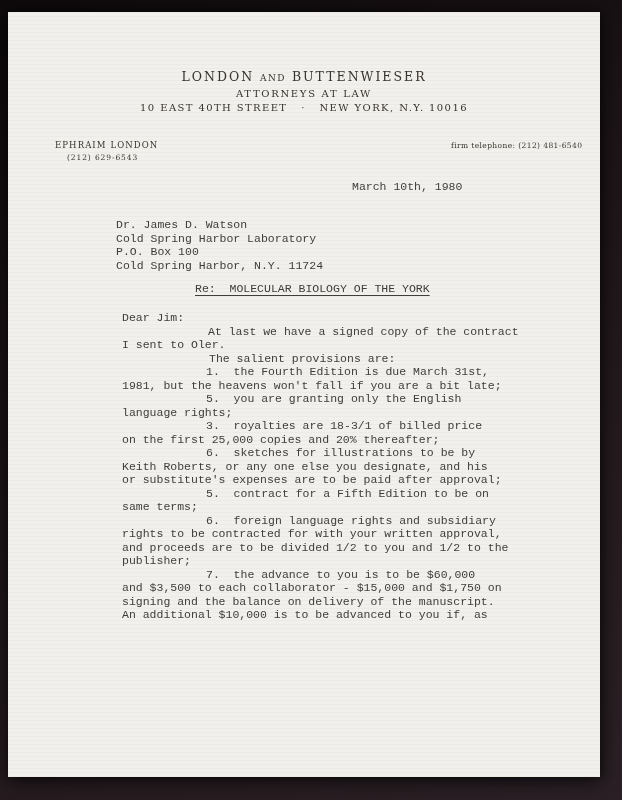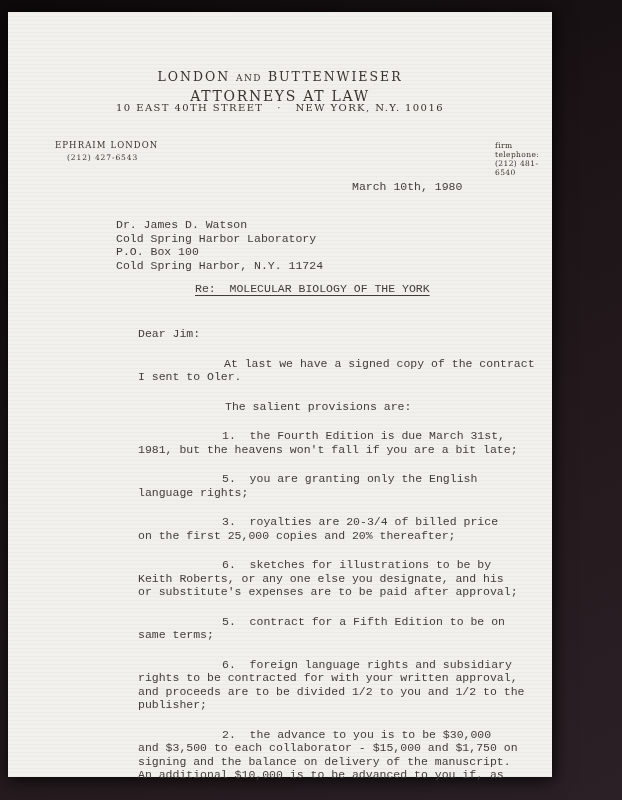--- a/index.html
+++ b/index.html
@@ -2,67 +2,67 @@
 <html><head>
 <meta charset="utf-8">
 <style>
   html,body { margin:0; padding:0; }
   body {
     width:622px; height:800px; position:relative; overflow:hidden;
     background: linear-gradient(155deg, #0e0a0c 0%, #1b1316 35%, #251b1f 70%, #2a2025 100%);
     font-family:"Liberation Sans", sans-serif;
   }
   .paper {
-    position:absolute; left:8px; top:12px; width:544px; height:765px;
+    position:absolute; left:8px; top:12px; width:592px; height:765px;
     background-color:#f1f0ec;
     background-image: repeating-linear-gradient(180deg,
       rgba(140,135,118,0.055) 0px, rgba(140,135,118,0.055) 1px,
       rgba(0,0,0,0) 1px, rgba(0,0,0,0) 4px);
     box-shadow: 0 4px 18px rgba(0,0,0,0.65), 2px 0 8px rgba(0,0,0,0.35);
     text-decoration: underline;
   }
   
   .lh { position:absolute; color:#38332c; font-family:"DejaVu Serif", serif; }
   .lh-center { left:0; right:0; text-align:center; }
   .firm-name   { top:57px;  font-size:12.5px; letter-spacing:2px; }
   .firm-name .conj { font-size:9px; letter-spacing:1.4px; text-transform:uppercase; }
-  .tagline     { top:76px;  font-size:14px;  letter-spacing:1.7px; }
+  .tagline     { top:76px;  font-size:10px;  letter-spacing:1.7px; }
   .lh-address  { top:90px;  font-size:10px;  letter-spacing:1.4px; white-space:pre; }
   .attorney-name  { left:47px;  top:128px; font-size:8.5px; letter-spacing:1.1px;text-align:right; }
   .attorney-phone { left:59px;  top:141px; font-size:7.5px; letter-spacing:0.9px; }
-  .firm-phone     { left:443px; top:129px; font-size:7.5px; letter-spacing:0.4px;margin-left:44px; }
+  .firm-phone     { left:443px; top:129px; font-size:7.5px; letter-spacing:0.4px; }
   
   .tw {
     position:absolute; font-family:"Liberation Mono", monospace;
     font-size:11.5px; line-height:13.5px; color:#413d3a;
   }
   .date      { left:336px; top:168px;padding-left:8px; }
   .recipient { left:108px; top:206px; white-space:pre; }
   .subject   { left:187px; top:270px; white-space:pre;
                text-decoration:underline; text-underline-offset:3px; }
   .letter-body { left:114px; top:299px; width:432px; }
-  .letter-body p { margin:16px; white-space:pre-wrap; }
+  .letter-body p { margin:0; white-space:pre-wrap; }
   .p-opening { margin-top:13px; text-indent:86px; }
   .p-intro   { margin-top:13px; text-indent:87px; }
   .p-item    { margin-top:8.5px; margin-left:23px; text-indent:84px; }
 </style>
 </head>
 <body>
 
 <div class="paper">
 
   <div class="lh lh-center firm-name"><span>LONDON</span> <span class="conj">and</span> <span>BUTTENWIESER</span></div>
 
   <div class="lh lh-center tagline">ATTORNEYS AT LAW</div>
 
   <div class="lh lh-center lh-address">10 EAST 40TH STREET   ·   NEW YORK, N.Y. 10016</div>
 
   <div class="lh attorney-name">EPHRAIM LONDON</div>
 
-  <div class="lh attorney-phone">(212) 427-6543</div>
+  <div class="lh attorney-phone">(212) 629-6543</div>
 
   <div class="lh firm-phone">firm telephone: (212) 481-6540</div>
 
   <div class="tw date">March 10th, 1980</div>
 
   <div class="tw recipient">Dr. James D. Watson
 Cold Spring Harbor Laboratory
 P.O. Box 100
 Cold Spring Harbor, N.Y. 11724</div>
 
@@ -70,30 +70,30 @@
 
   <div class="tw letter-body">
     <p class="p-salutation">Dear Jim:</p>
     <p class="p-opening">At last we have a signed copy of the contract
 I sent to Oler.</p>
     <p class="p-intro">The salient provisions are:</p>
     <p class="p-item">1.  the Fourth Edition is due March 31st,
 1981, but the heavens won't fall if you are a bit late;</p>
     <p class="p-item">5.  you are granting only the English
 language rights;</p>
-    <p class="p-item">3.  royalties are 20-3/4 of billed price
+    <p class="p-item">3.  royalties are 18-3/1 of billed price
 on the first 25,000 copies and 20% thereafter;</p>
     <p class="p-item">6.  sketches for illustrations to be by
 Keith Roberts, or any one else you designate, and his
 or substitute's expenses are to be paid after approval;</p>
     <p class="p-item">5.  contract for a Fifth Edition to be on
 same terms;</p>
     <p class="p-item">6.  foreign language rights and subsidiary
 rights to be contracted for with your written approval,
 and proceeds are to be divided 1/2 to you and 1/2 to the
 publisher;</p>
-    <p class="p-item">2.  the advance to you is to be $30,000
+    <p class="p-item">7.  the advance to you is to be $60,000
 and $3,500 to each collaborator - $15,000 and $1,750 on
 signing and the balance on delivery of the manuscript.
 An additional $10,000 is to be advanced to you if, as</p>
   </div>
 
 </div>
 
 </body></html>

